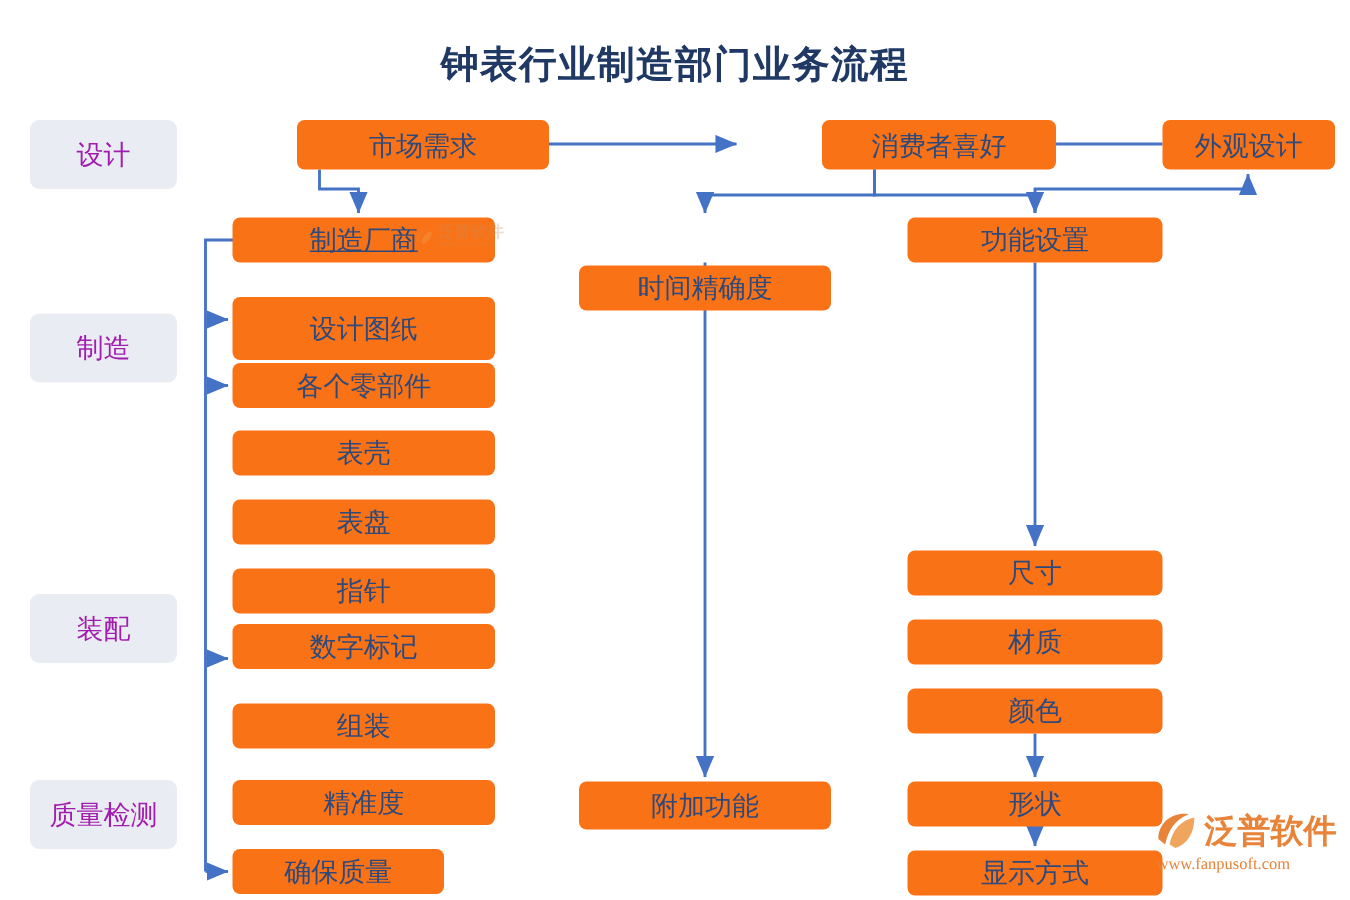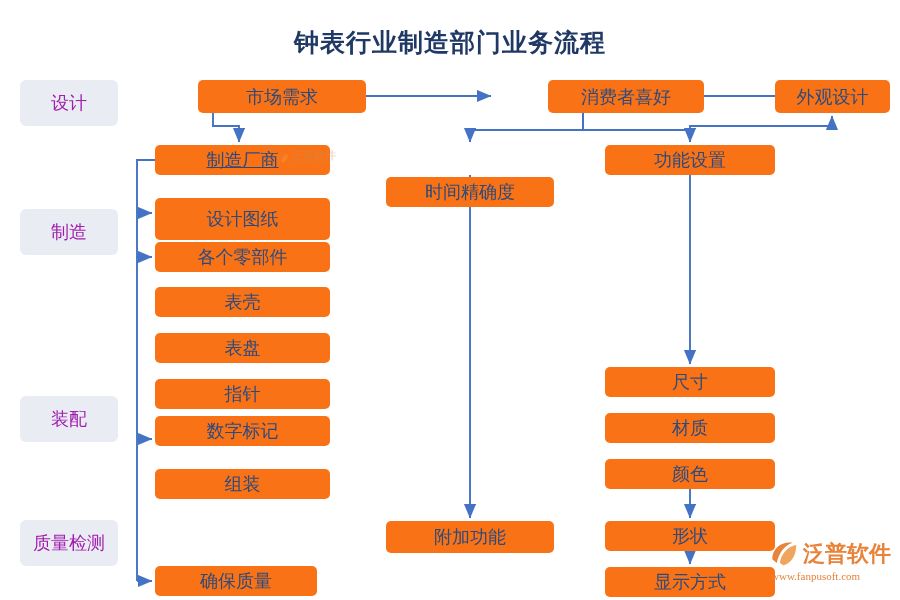--- a/index.html
+++ b/index.html
@@ -142,21 +142,22 @@
   <div class="node" style="left:775px;top:80px;width:115px;height:33px;">外观设计</div>
 
   <div class="node" style="left:155px;top:145px;width:175px;height:30px;text-decoration:underline;">制造厂商</div>
   <div class="node" style="left:155px;top:198px;width:175px;height:42px;">设计图纸</div>
   <div class="node" style="left:155px;top:242px;width:175px;height:30px;">各个零部件</div>
   <div class="node" style="left:155px;top:287px;width:175px;height:30px;">表壳</div>
   <div class="node" style="left:155px;top:333px;width:175px;height:30px;">表盘</div>
   <div class="node" style="left:155px;top:379px;width:175px;height:30px;">指针</div>
   <div class="node" style="left:155px;top:416px;width:175px;height:30px;">数字标记</div>
   <div class="node" style="left:155px;top:469px;width:175px;height:30px;">组装</div>
-  <div class="node" style="left:155px;top:566px;width:162px;height:30px;text-align:center;">确保质量</div>
+  <div class="node" style="left:155px;top:520px;width:175px;height:30px;">精准度</div>
+  <div class="node" style="left:155px;top:566px;width:141px;height:30px;text-align:center;">确保质量</div>
 
   <div class="node" style="left:386px;top:145px;width:168px;height:30px;margin-top:32px;">时间精确度</div>
   <div class="node" style="left:386px;top:521px;width:168px;height:32px;">附加功能</div>
 
   <div class="node" style="left:605px;top:145px;width:170px;height:30px;">功能设置</div>
   <div class="node" style="left:605px;top:367px;width:170px;height:30px;">尺寸</div>
   <div class="node" style="left:605px;top:413px;width:170px;height:30px;">材质</div>
   <div class="node" style="left:605px;top:459px;width:170px;height:30px;">颜色</div>
   <div class="node" style="left:605px;top:521px;width:170px;height:30px;">形状</div>
   <div class="node" style="left:605px;top:567px;width:170px;height:30px;">显示方式</div>

